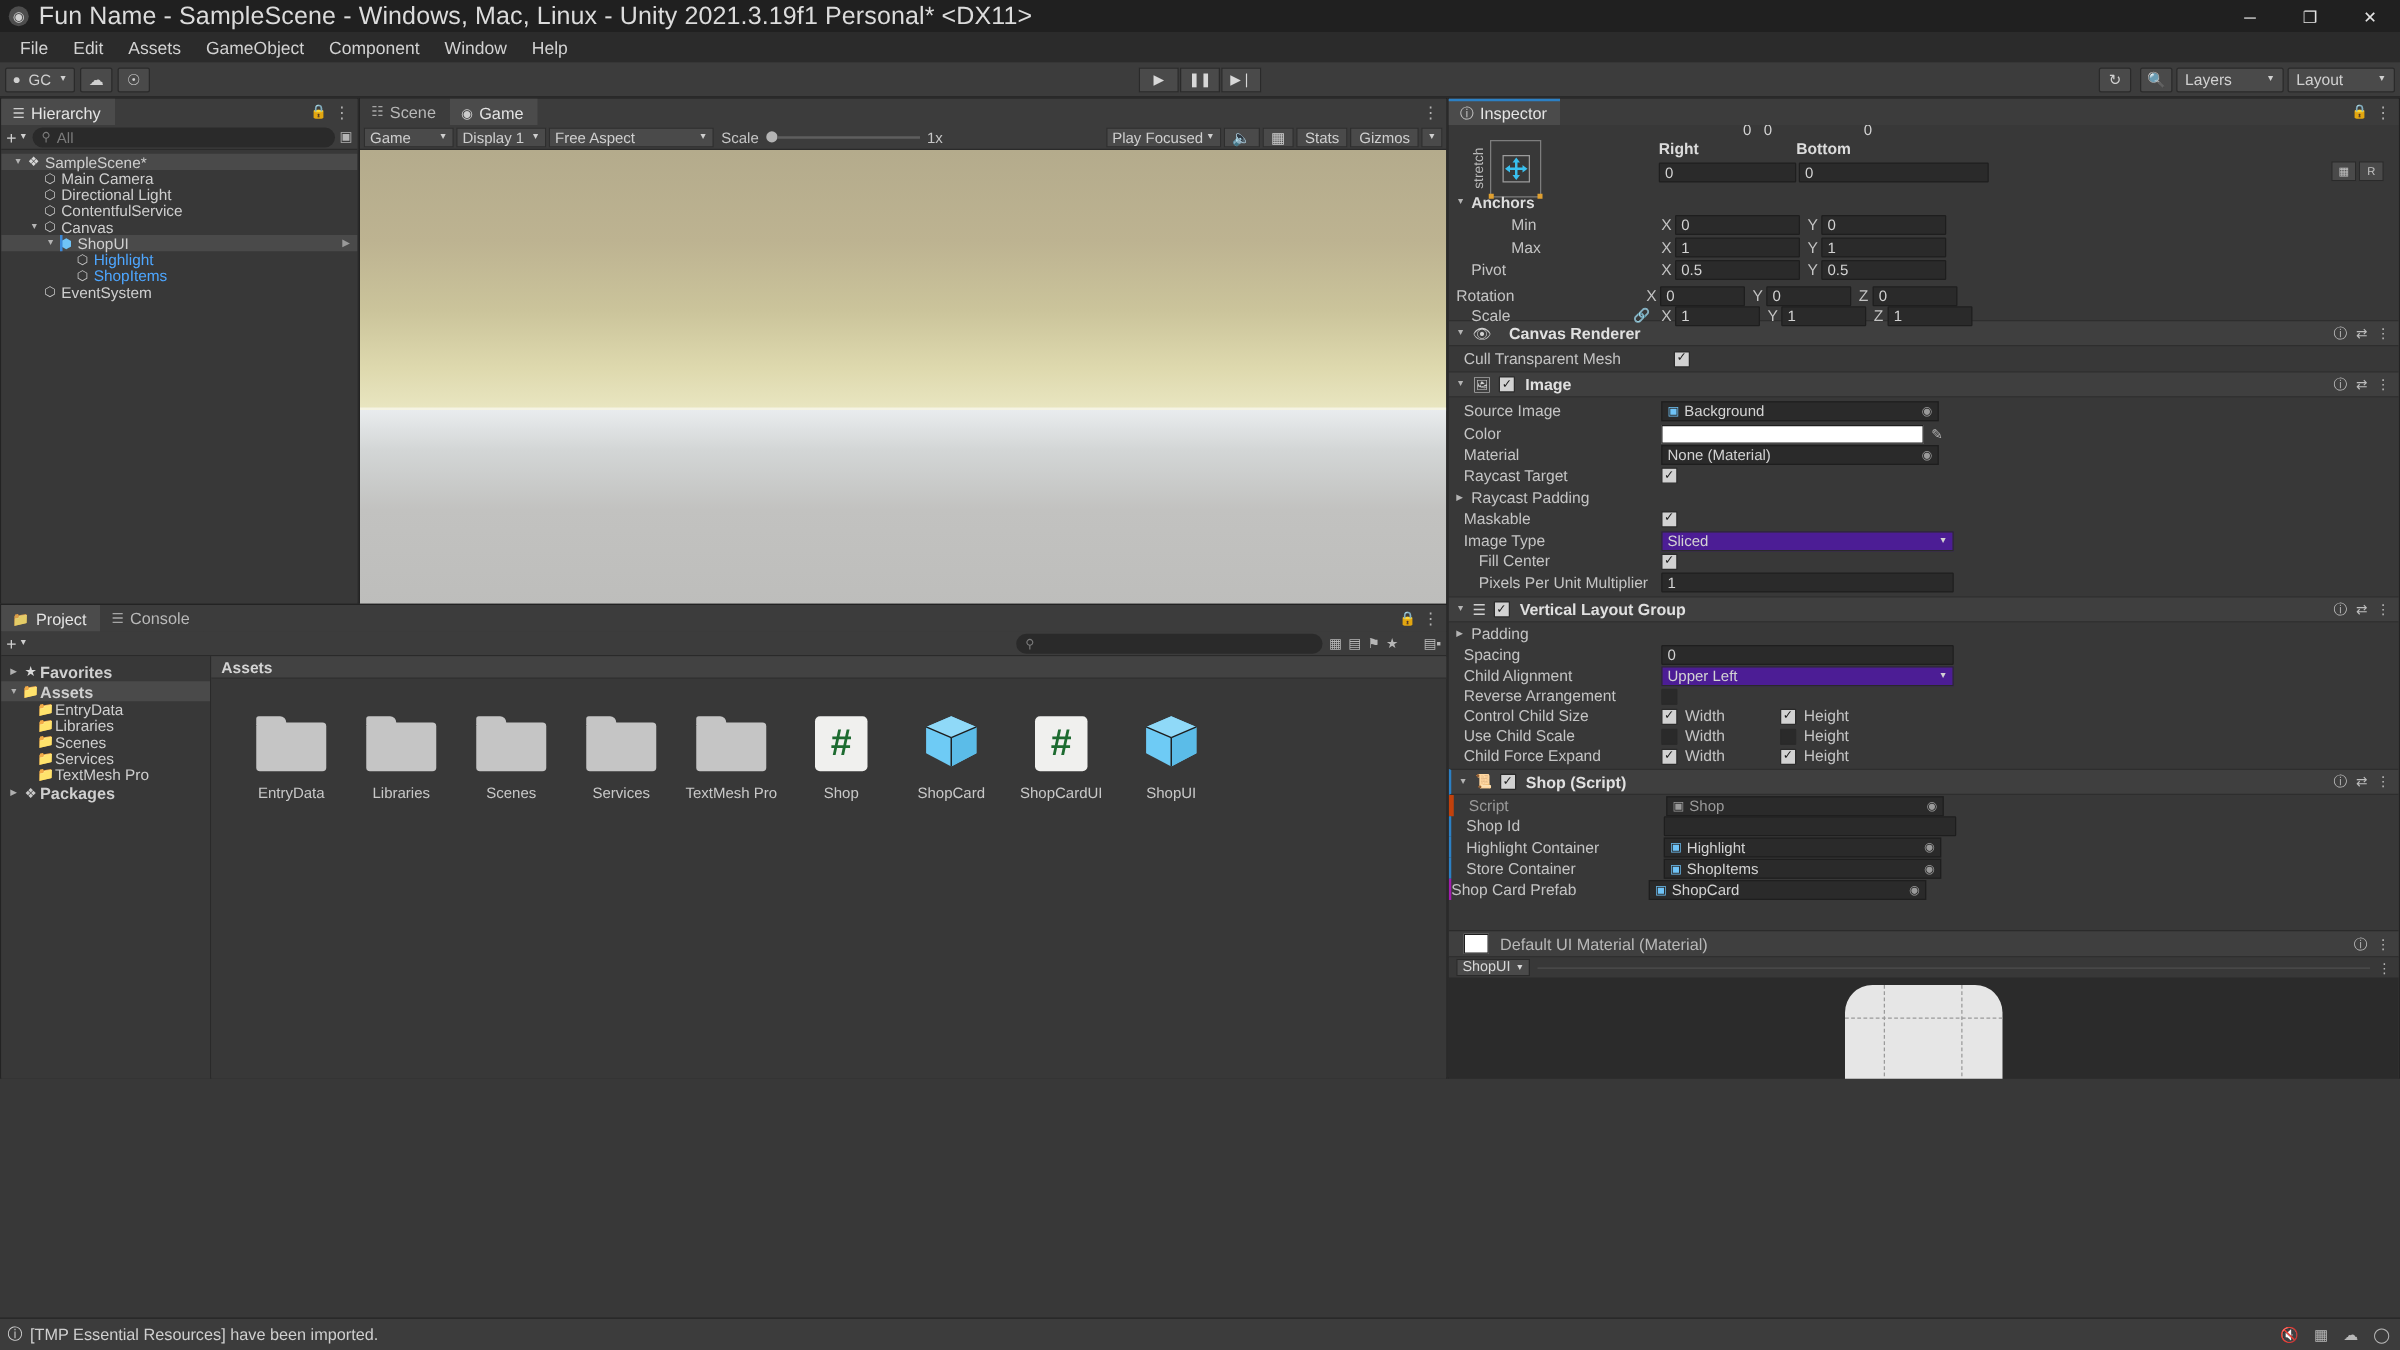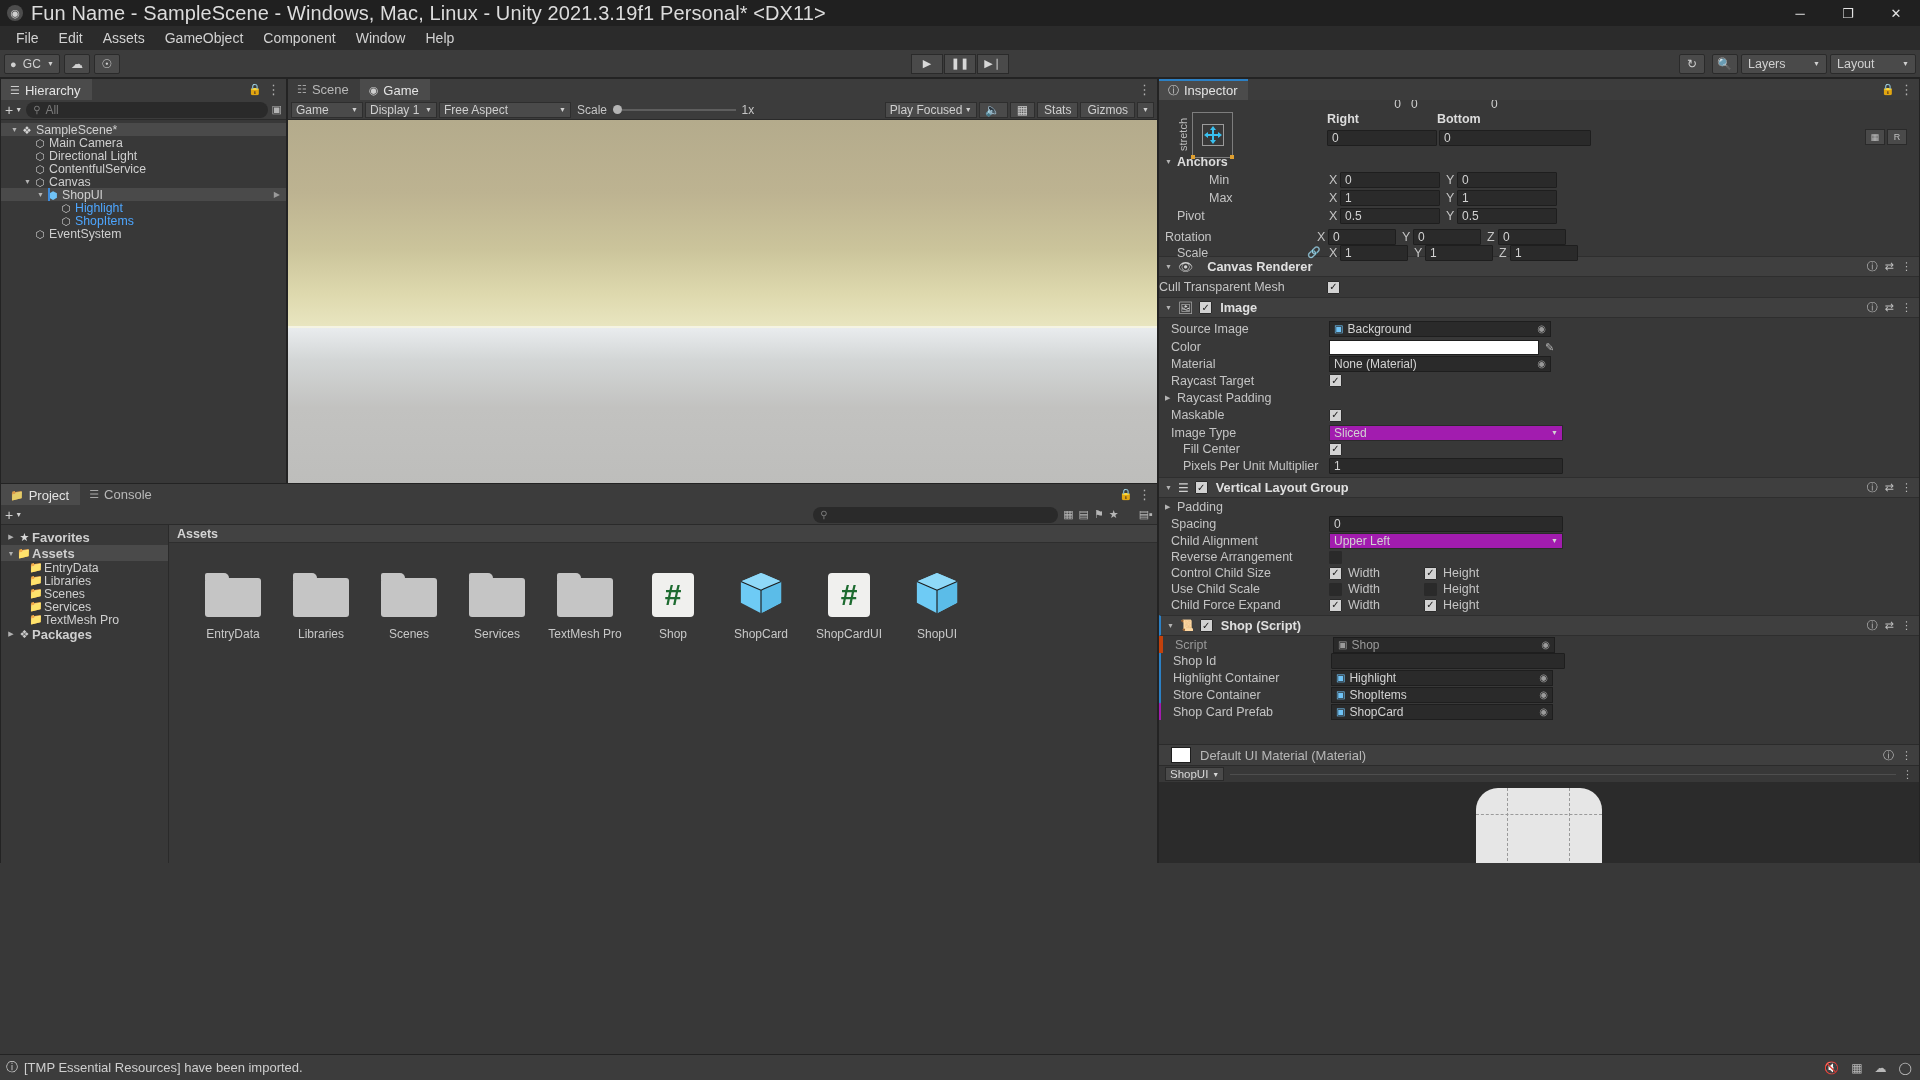--- a/index.html
+++ b/index.html
@@ -193,21 +193,21 @@
   .cbox.empty { background: #2a2a2a; color: transparent; }
   .objfield {
     height: 16px; background: #2a2a2a; border: 1px solid #1e1e1e;
     display: flex; align-items: center; gap: 4px; padding: 0 4px;
     font-size: 12px; color: #d3d3d3; position: relative;
   }
   .objfield .oic { color: #6fc3f7; font-size: 10px; }
   .objfield .dot { position: absolute; right: 4px; font-size: 10px; color: #9a9a9a; }
   .colorfield { height: 15px; background: #ffffff; border: 1px solid #1e1e1e; }
   .dropfield {
-    height: 16px; background: #a21caf; border: 1px solid #2a2a2a;
+    height: 16px; background: #4c1d95; border: 1px solid #2a2a2a;
     display: flex; align-items: center; justify-content: space-between;
     padding: 0 4px; font-size: 12px; color: #d3d3d3;
   }
   .stretchbox { width: 46px; height: 46px; border: 1px solid #7d7d7d; position: relative; background: #383838; }
   .anch-corner { position: absolute; width: 4px; height: 4px; background: #e0a030; }
   .arrows4 { position: absolute; left: 50%; top: 50%; transform: translate(-50%,-50%);
              width: 22px; height: 22px; border: 1px solid #9b9b9b; }
   .vert-stretch { writing-mode: vertical-rl; transform: rotate(180deg); font-size: 11px; color: #bbb; }
 
   
@@ -693,21 +693,21 @@
       <div class="comp-header">
         <span class="foldarr">▼</span>
         <span style="font-size:12px;color:#d0d0d0">👁</span>
         <span class="ttl2">Canvas Renderer</span>
         <span class="comp-icons">
           <span>ⓘ</span>
           <span>⇄</span>
           <span>⋮</span>
         </span>
       </div>
-      <div class="rowline" style="height:20px;">
+      <div class="rowline" style="height:20px;padding-left:12px">
         <span class="lab" style="width:168px">Cull Transparent Mesh</span>
         <span class="cbox">✓</span>
       </div>
 
       <div class="comp-header">
         <span class="foldarr">▼</span>
         <span style="font-size:12px;color:#d0d0d0">🖼</span>
         <span class="cbox">✓</span>
         <span class="ttl2" style="margin-left:2px">Image</span>
         <span class="comp-icons">
@@ -869,21 +869,21 @@
 
       <div class="rowline" style="height:17px;padding-left:12px;border-left:2px solid #2c80c4">
         <span class="lab" style="width:158px">Store Container</span>
         <span class="objfield" style="width:222px">
           <span class="oic">▣</span>
           <span>ShopItems</span>
           <span class="dot">◉</span>
         </span>
       </div>
 
-      <div class="rowline" style="height:17px;padding-left:12px;border-left:2px solid #a21caf">
+      <div class="rowline" style="height:17px;border-left:2px solid #a21caf">
         <span class="lab" style="width:158px">Shop Card Prefab</span>
         <span class="objfield" style="width:222px">
           <span class="oic">▣</span>
           <span>ShopCard</span>
           <span class="dot">◉</span>
         </span>
       </div>
 
       <div class="preview-hdr" style="margin-top:24px">
         <span class="mat-swatch"></span>

